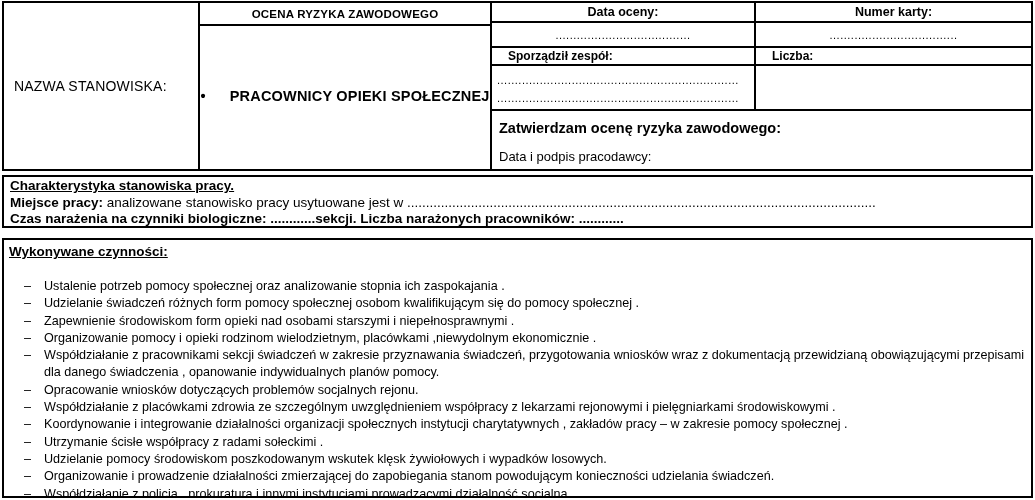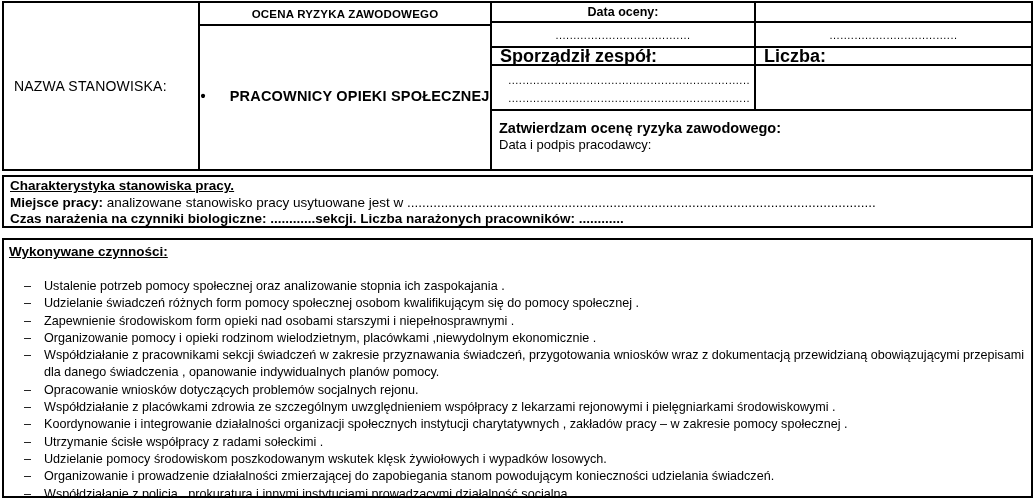--- a/index.html
+++ b/index.html
@@ -53,54 +53,54 @@
     display: flex;
     align-items: center;
     justify-content: center;
     gap: 24px;
     font-weight: 700;
     font-size: 14.5px;
     letter-spacing: .2px;
     padding-bottom: 4px;
   }
   .cell-right { flex: 1; display: flex; flex-direction: column; }
-  .rrow { display: flex; border-bottom: 2px solid #000; text-align: right; }
+  .rrow { display: flex; border-bottom: 2px solid #000; }
   .rcol-l { flex: none; width: 264px; border-right: 2px solid #000; }
   .rcol-r { flex: 1; }
   .rrow.headers { height: 20px; }
   .rrow.headers .rcol-l, .rrow.headers .rcol-r {
     display: flex; align-items: center; justify-content: center;
     font-weight: 700; font-size: 12.5px;
   }
   .rrow.dotsrow { height: 25px; }
   .rrow.dotsrow .rcol-l, .rrow.dotsrow .rcol-r {
     display: flex; align-items: center; justify-content: center;
     font-size: 11px; letter-spacing: .5px;
     white-space: nowrap; overflow: hidden;
   }
   .rrow.labels { height: 18px; }
   .rrow.labels .rcol-l, .rrow.labels .rcol-r {
     display: flex; align-items: center;
-    padding-left: 8px;
-    font-weight: 700; font-size: 18px;
+    padding-left: 16px;
+    font-weight: 700; font-size: 12px;
   }
   .rrow.fillrow { height: 45px; }
   .fill-lines {
     padding: 5px 4px 0 5px;
     font-size: 11px;
     letter-spacing: .5px;
     line-height: 18px;
     white-space: nowrap;
     overflow: hidden;
   }
   .approval {
     flex: 1;
     display: flex;
     flex-direction: column;
-    padding: 9px 8px 16px 7px;
+    padding: 9px 8px 4px 7px;
   }
   .approval-title { font-weight: 700; font-size: 14.5px; }
   .approval-sub { margin-top: auto; font-size: 13px; padding-bottom: 1px; }
 
   
   .charbox {
     margin-top: 4px;
     height: 53px;
     border: 2px solid #000;
     padding: 1px 0 0 6px;
@@ -149,20 +149,21 @@
       <div class="mid-body">
         <span>•</span>
         <span>PRACOWNICY OPIEKI SPOŁECZNEJ</span>
       </div>
     </div>
 
     <div class="cell-right">
 
       <div class="rrow headers">
         <div class="rcol-l">Data oceny:</div>
+        <div class="rcol-r">Numer karty:</div>
       </div>
 
       <div class="rrow dotsrow">
         <div class="rcol-l">......................................</div>
         <div class="rcol-r">....................................</div>
       </div>
 
       <div class="rrow labels">
         <div class="rcol-l">Sporządził zespół:</div>
         <div class="rcol-r">Liczba:</div>

